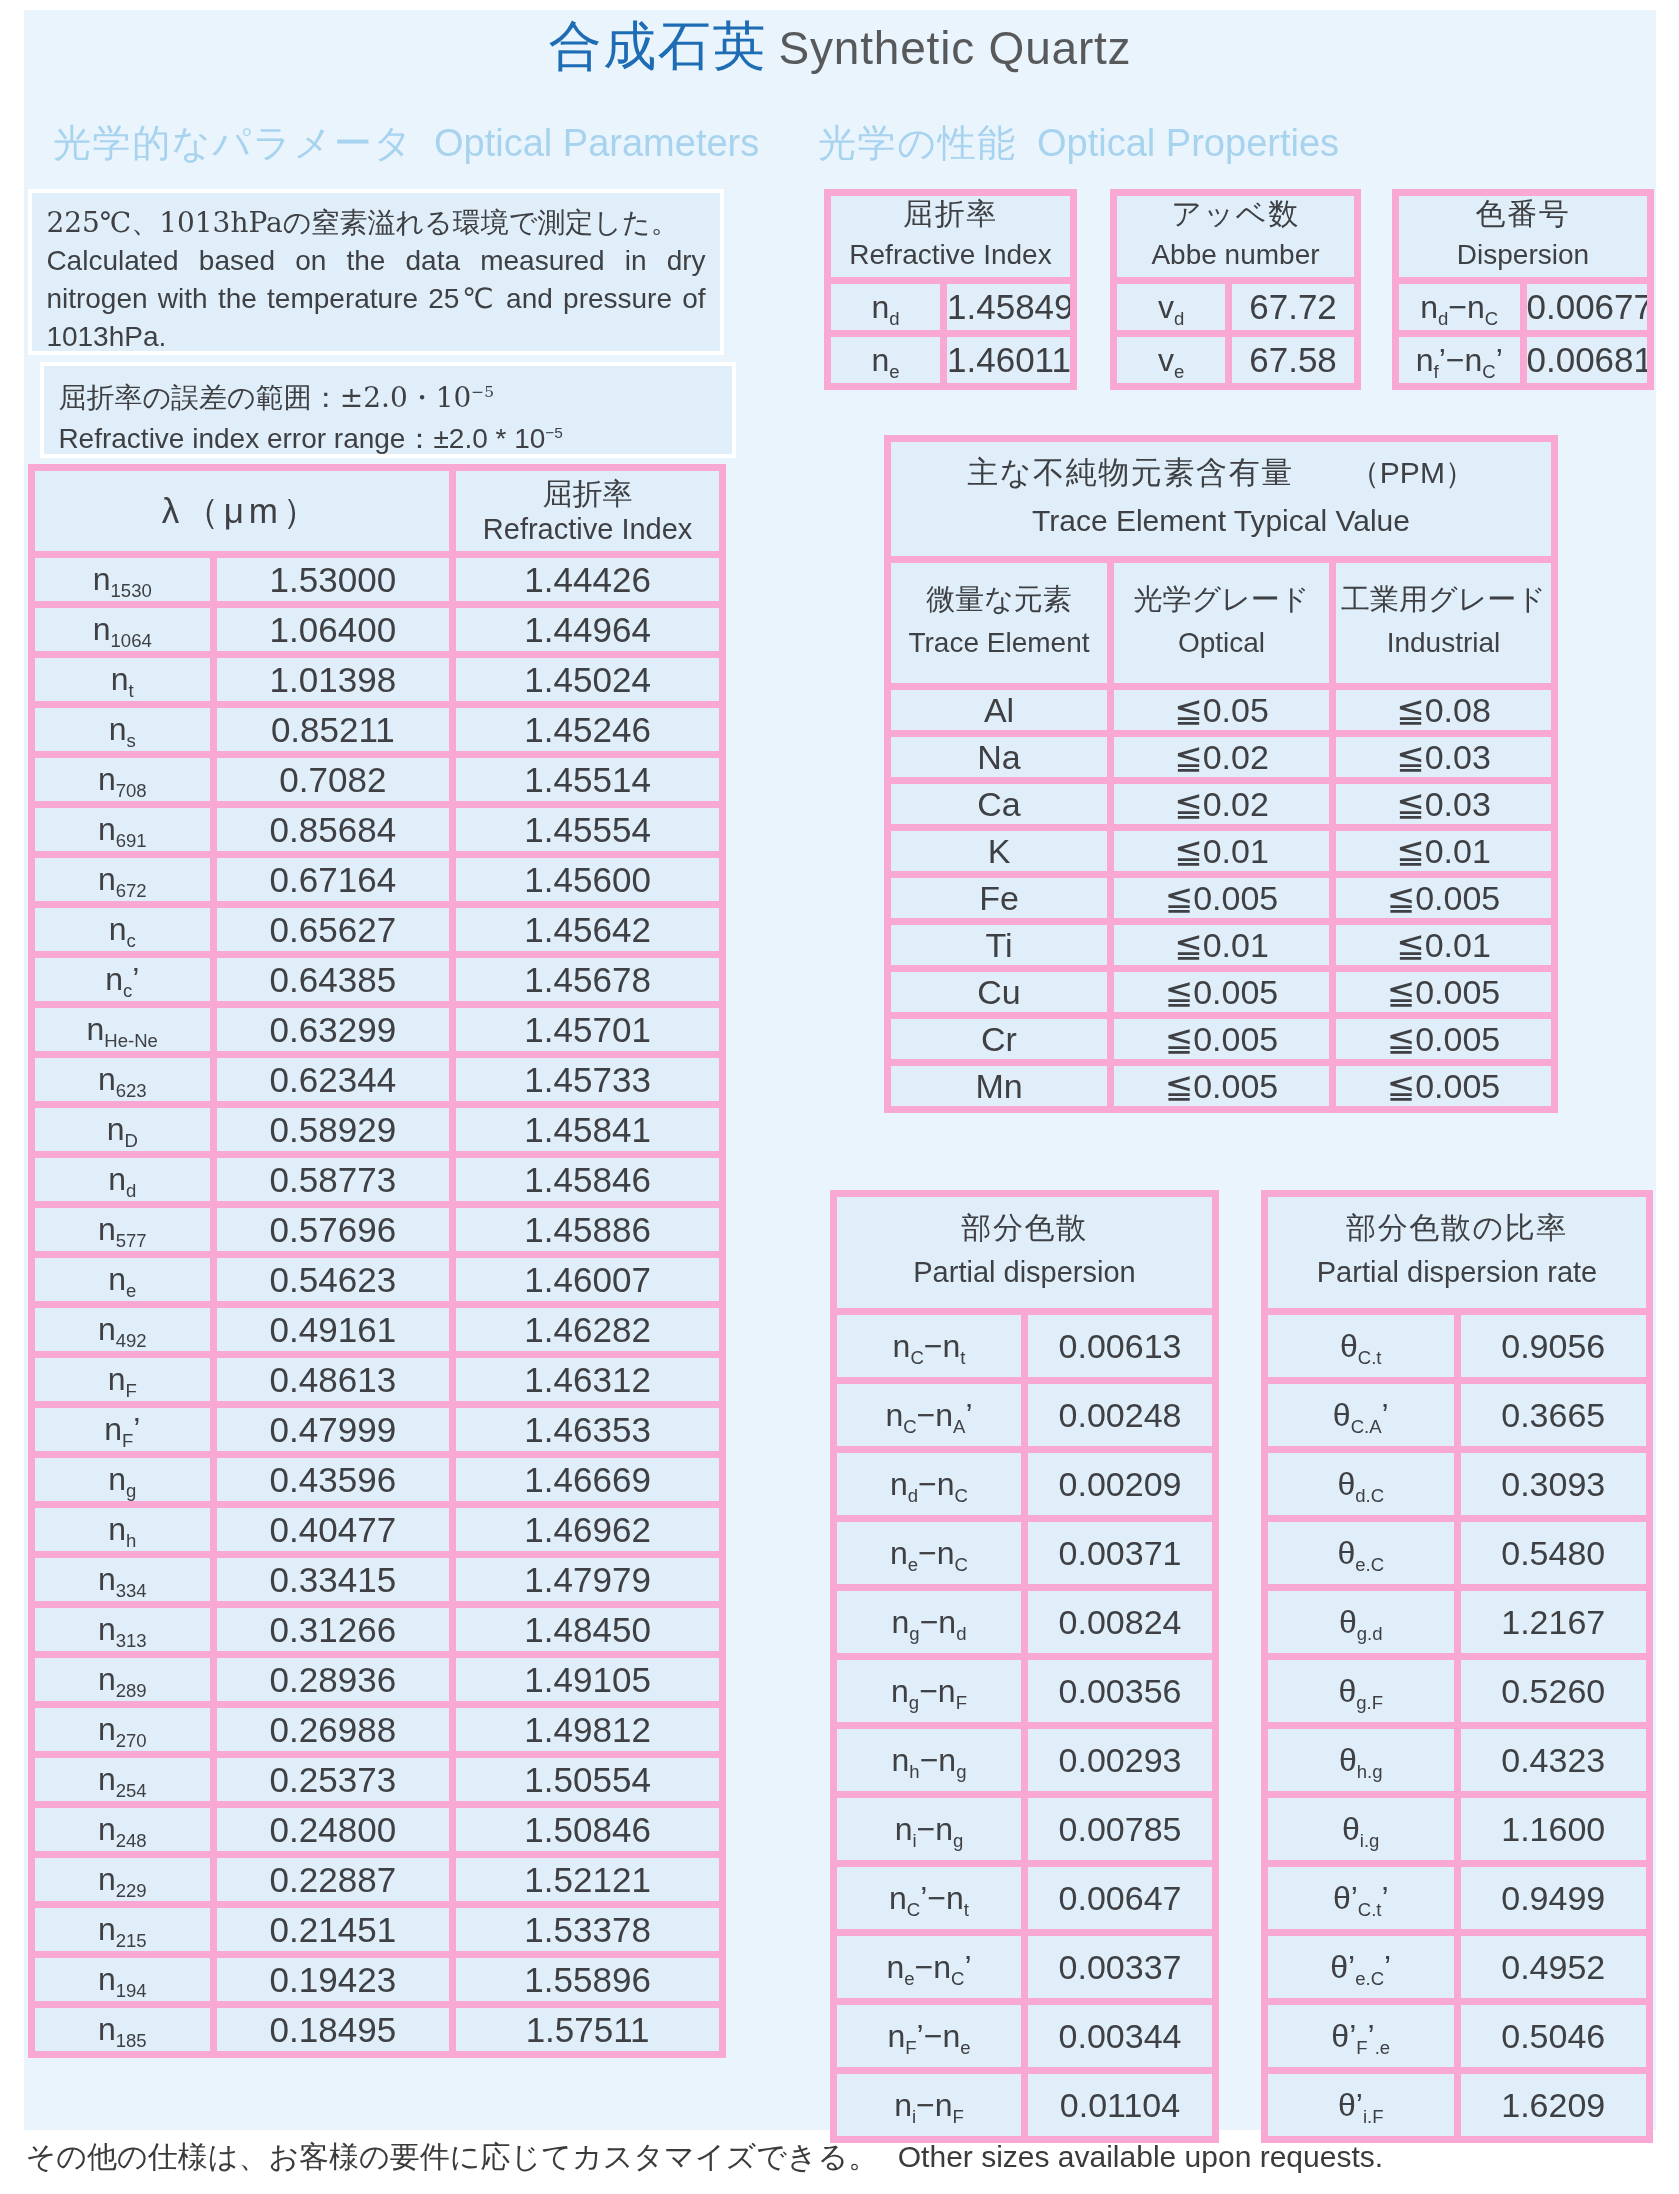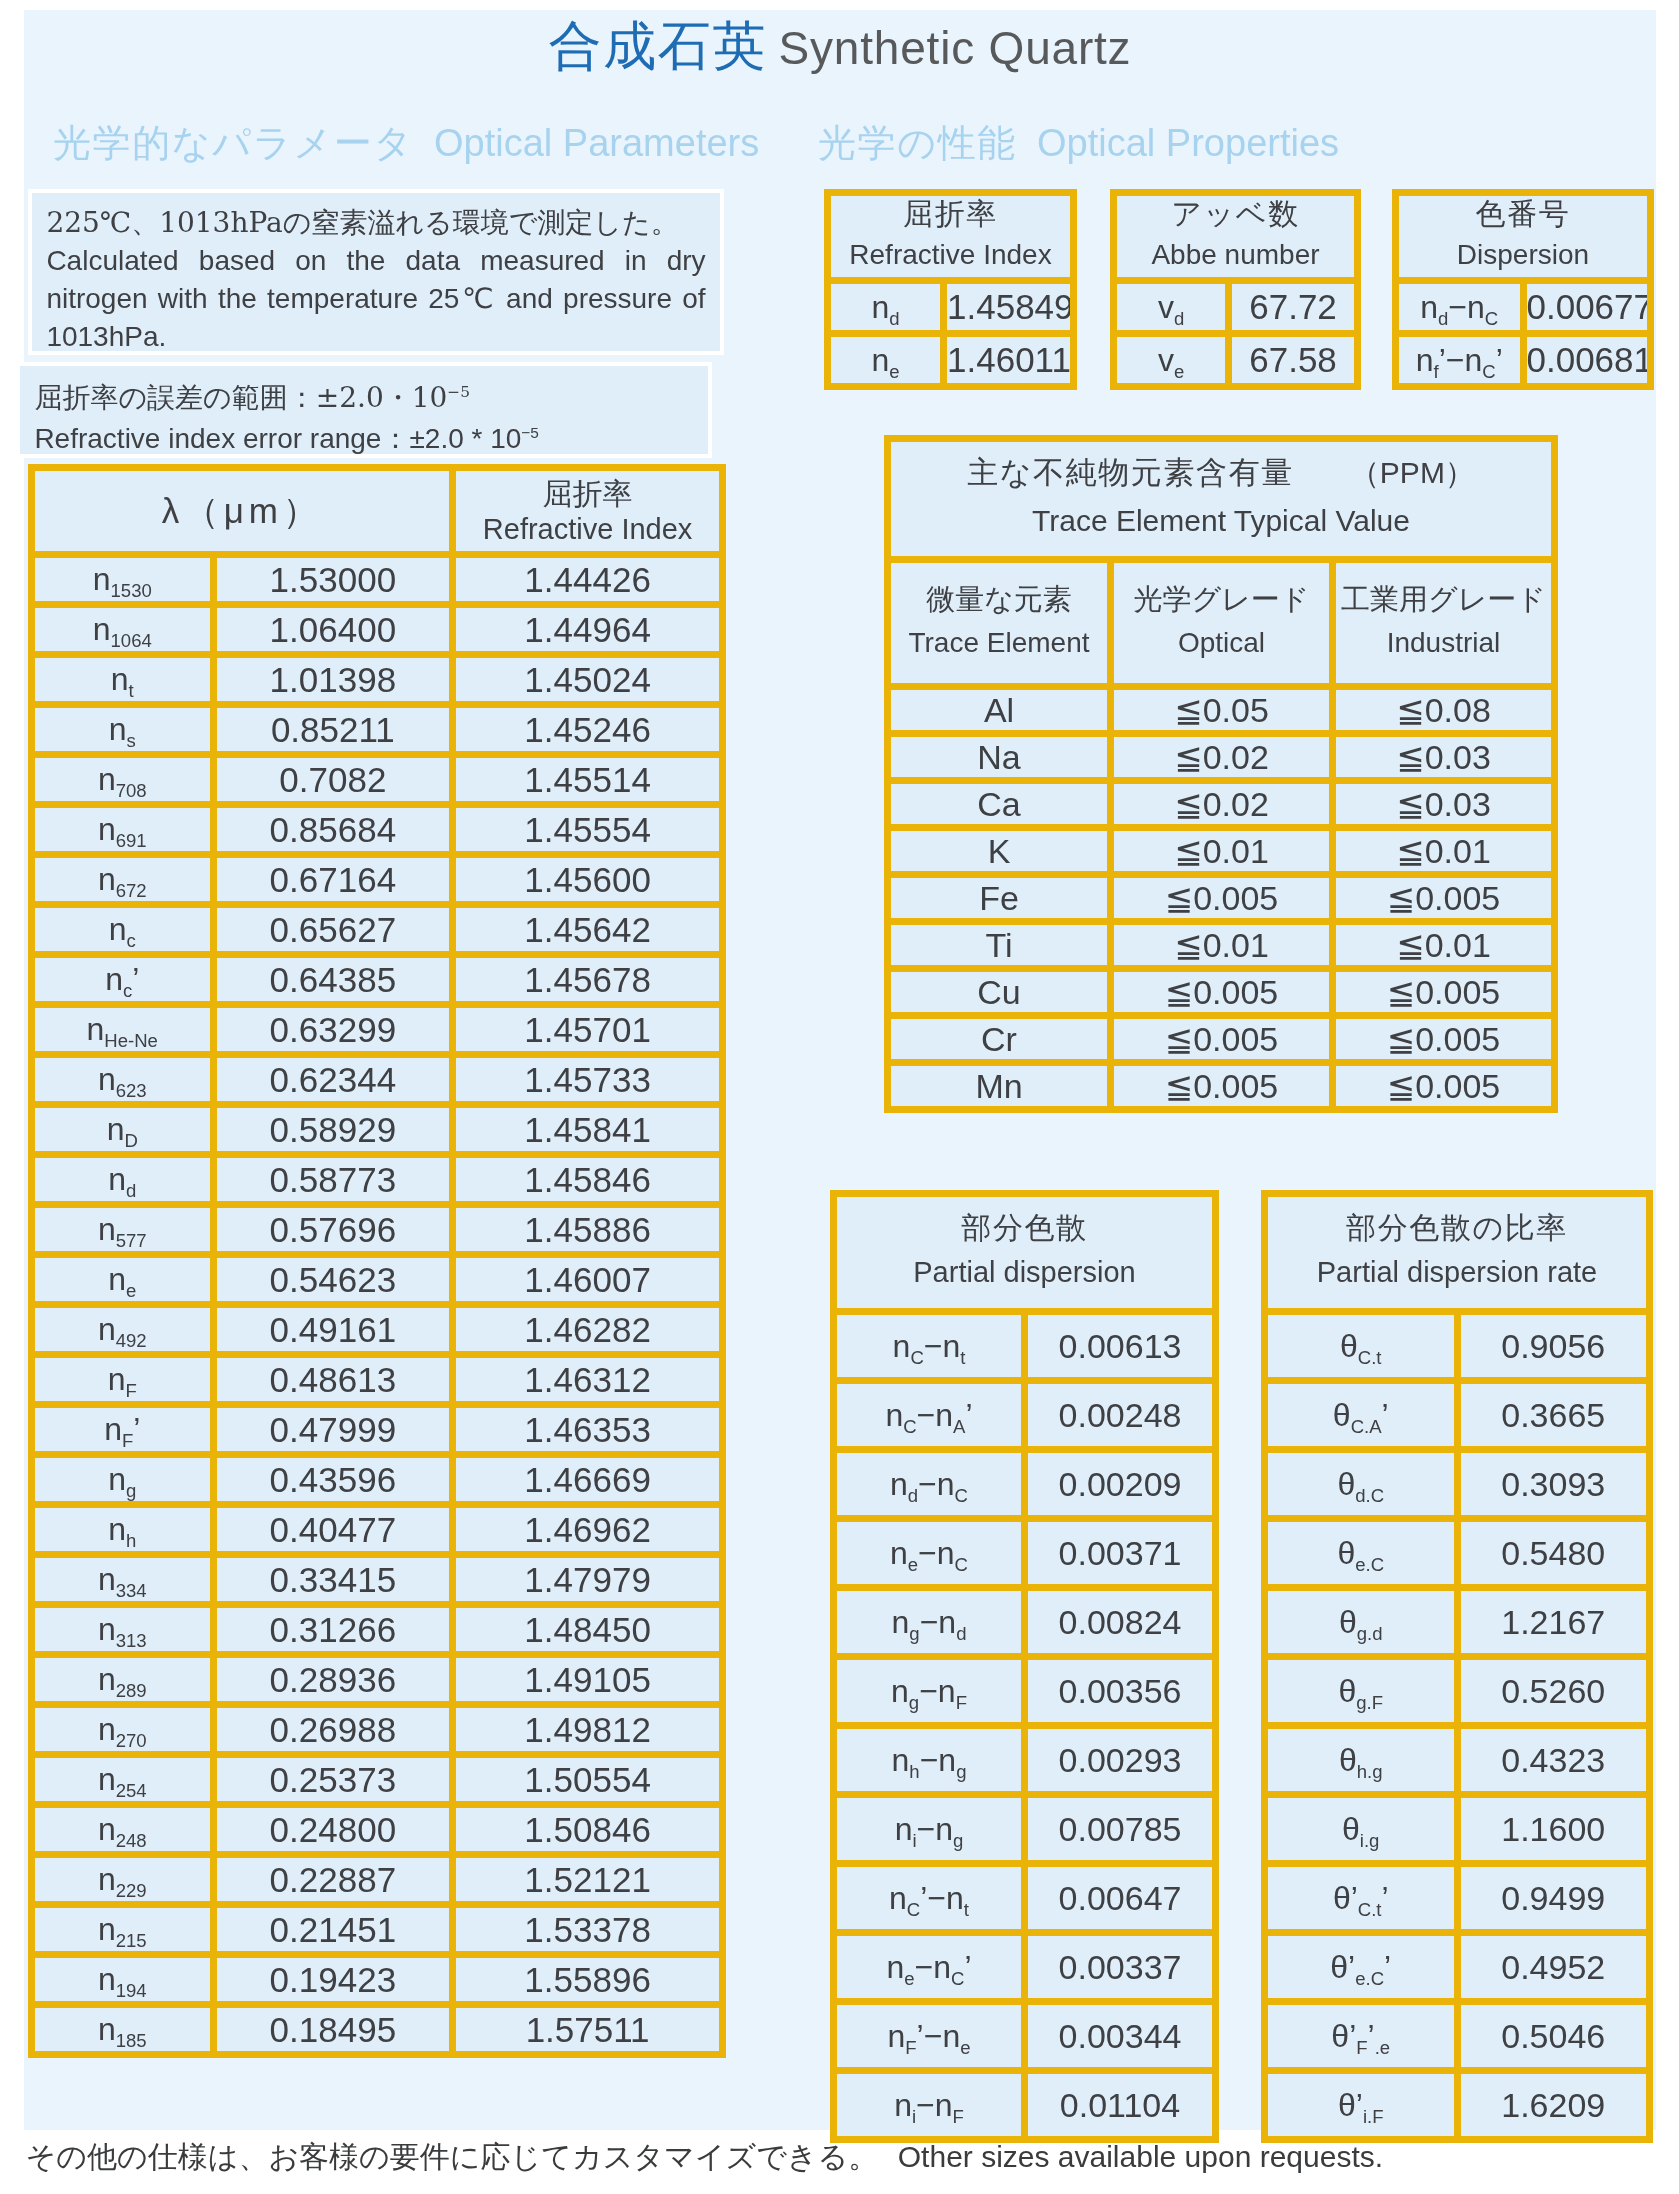--- a/index.html
+++ b/index.html
@@ -32,24 +32,24 @@
   .heading-left{left:53px}
   .heading-right{left:818px}
   .heading .jp{letter-spacing:1.6px}
   .heading .en{margin-left:9.6px}
 
   .note{
     position:absolute;background:var(--cell);border:4px solid #fff;
     padding:11.2px 14.4px;font-size:28px;line-height:38px;color:var(--ink);
   }
   .note-measure{left:28px;top:189px;width:696px;height:166px}
-  .note-error{left:16px;top:362px;width:696px;height:96px;line-height:41px}
+  .note-error{left:40px;top:362px;width:696px;height:96px;line-height:41px}
   .note .just{text-align:justify}
 
-  table.t{border-collapse:separate;border-spacing:7.2px;background:#eab308;position:absolute;table-layout:fixed}
+  table.t{border-collapse:separate;border-spacing:7.2px;background:#f9a8d4;position:absolute;table-layout:fixed}
   table.t th,table.t td{background:var(--cell);text-align:center;vertical-align:middle;color:var(--ink);font-weight:normal;overflow:hidden}
 
   
   .main-table{left:28px;top:464px;width:698px}
   .main-table thead th{height:80px}
   .main-table td{height:43px;font-size:35px}
   .main-table td:first-child{font-size:32px}
   .lam{font-size:35px;letter-spacing:4.8px}
   .th2{font-size:29px;line-height:35px}
   .th2 .jp{font-size:30px}

